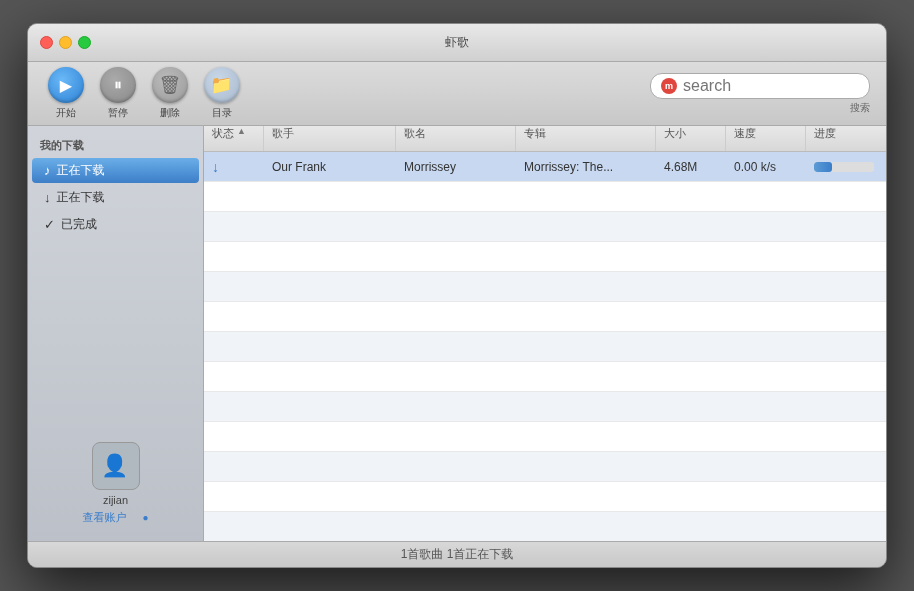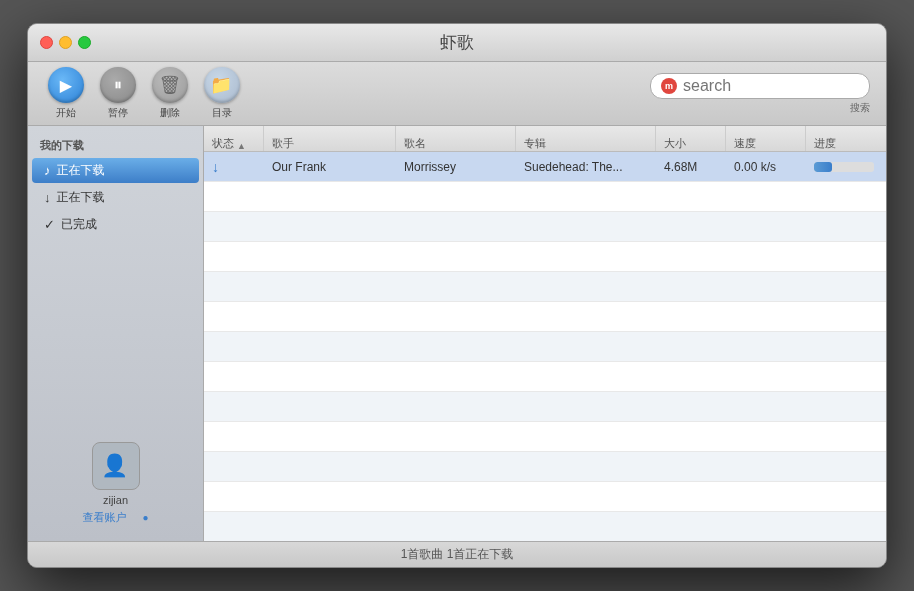--- a/index.html
+++ b/index.html
@@ -48,21 +48,21 @@
       cursor: pointer;
     }
     .tl-close { background: #ff5f56; border: 1px solid #e0443e; }
     .tl-min { background: #ffbd2e; border: 1px solid #dea123; }
     .tl-max { background: #27c93f; border: 1px solid #1aab29; }
 
     .title-text {
       position: absolute;
       left: 50%;
       transform: translateX(-50%);
-      font-size: 17px;
+      font-size: 12px;
       color: #444;
       font-weight: 500;
     }
 
     
     .toolbar {
       height: 64px;
       background: linear-gradient(to bottom, #dcdcdc, #c8c8c8);
       display: flex;
       align-items: center;
@@ -274,21 +274,21 @@
       align-items: center;
     }
 
     .table-header-cell {
       font-size: 11px;
       color: #555;
       padding: 0 8px;
       border-right: 1px solid #ccc;
       height: 100%;
       display: flex;
-      align-items: flex-end;
+      align-items: flex-start;
       gap: 3px;
     }
 
     .table-header-cell:last-child { border-right: none; }
 
     
     .table-body {
       flex: 1;
       overflow-y: auto;
     }
@@ -436,21 +436,21 @@
         <div class="table-header-cell">进度</div>
       </div>
 
       <div class="table-body">
         <div class="table-row selected">
           <div class="table-cell">
             <span class="download-arrow">↓</span>
           </div>
           <div class="table-cell">Our Frank</div>
           <div class="table-cell">Morrissey</div>
-          <div class="table-cell">Suedehead: The...</div>
+          <div class="table-cell">Morrissey: The...</div>
           <div class="table-cell">4.68M</div>
           <div class="table-cell">0.00 k/s</div>
           <div class="table-cell">
             <div class="progress-bar-container">
               <div class="progress-bar-fill" style="width: 30%"></div>
             </div>
           </div>
         </div>
 
         <div class="table-row"></div>

